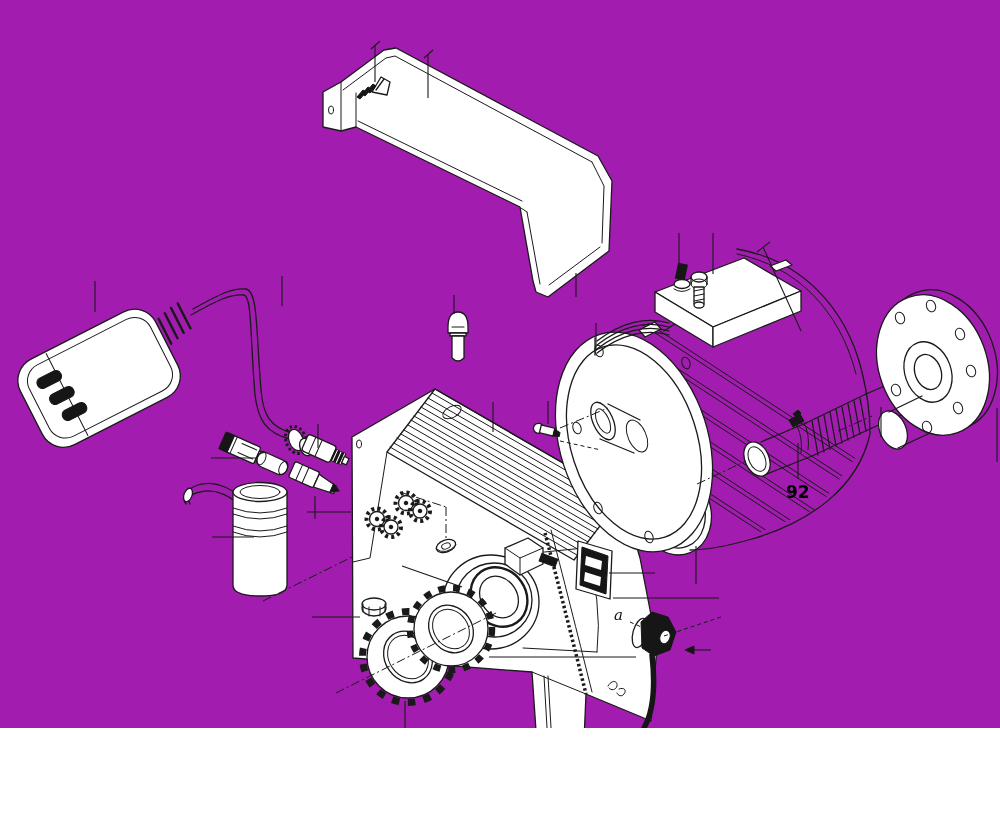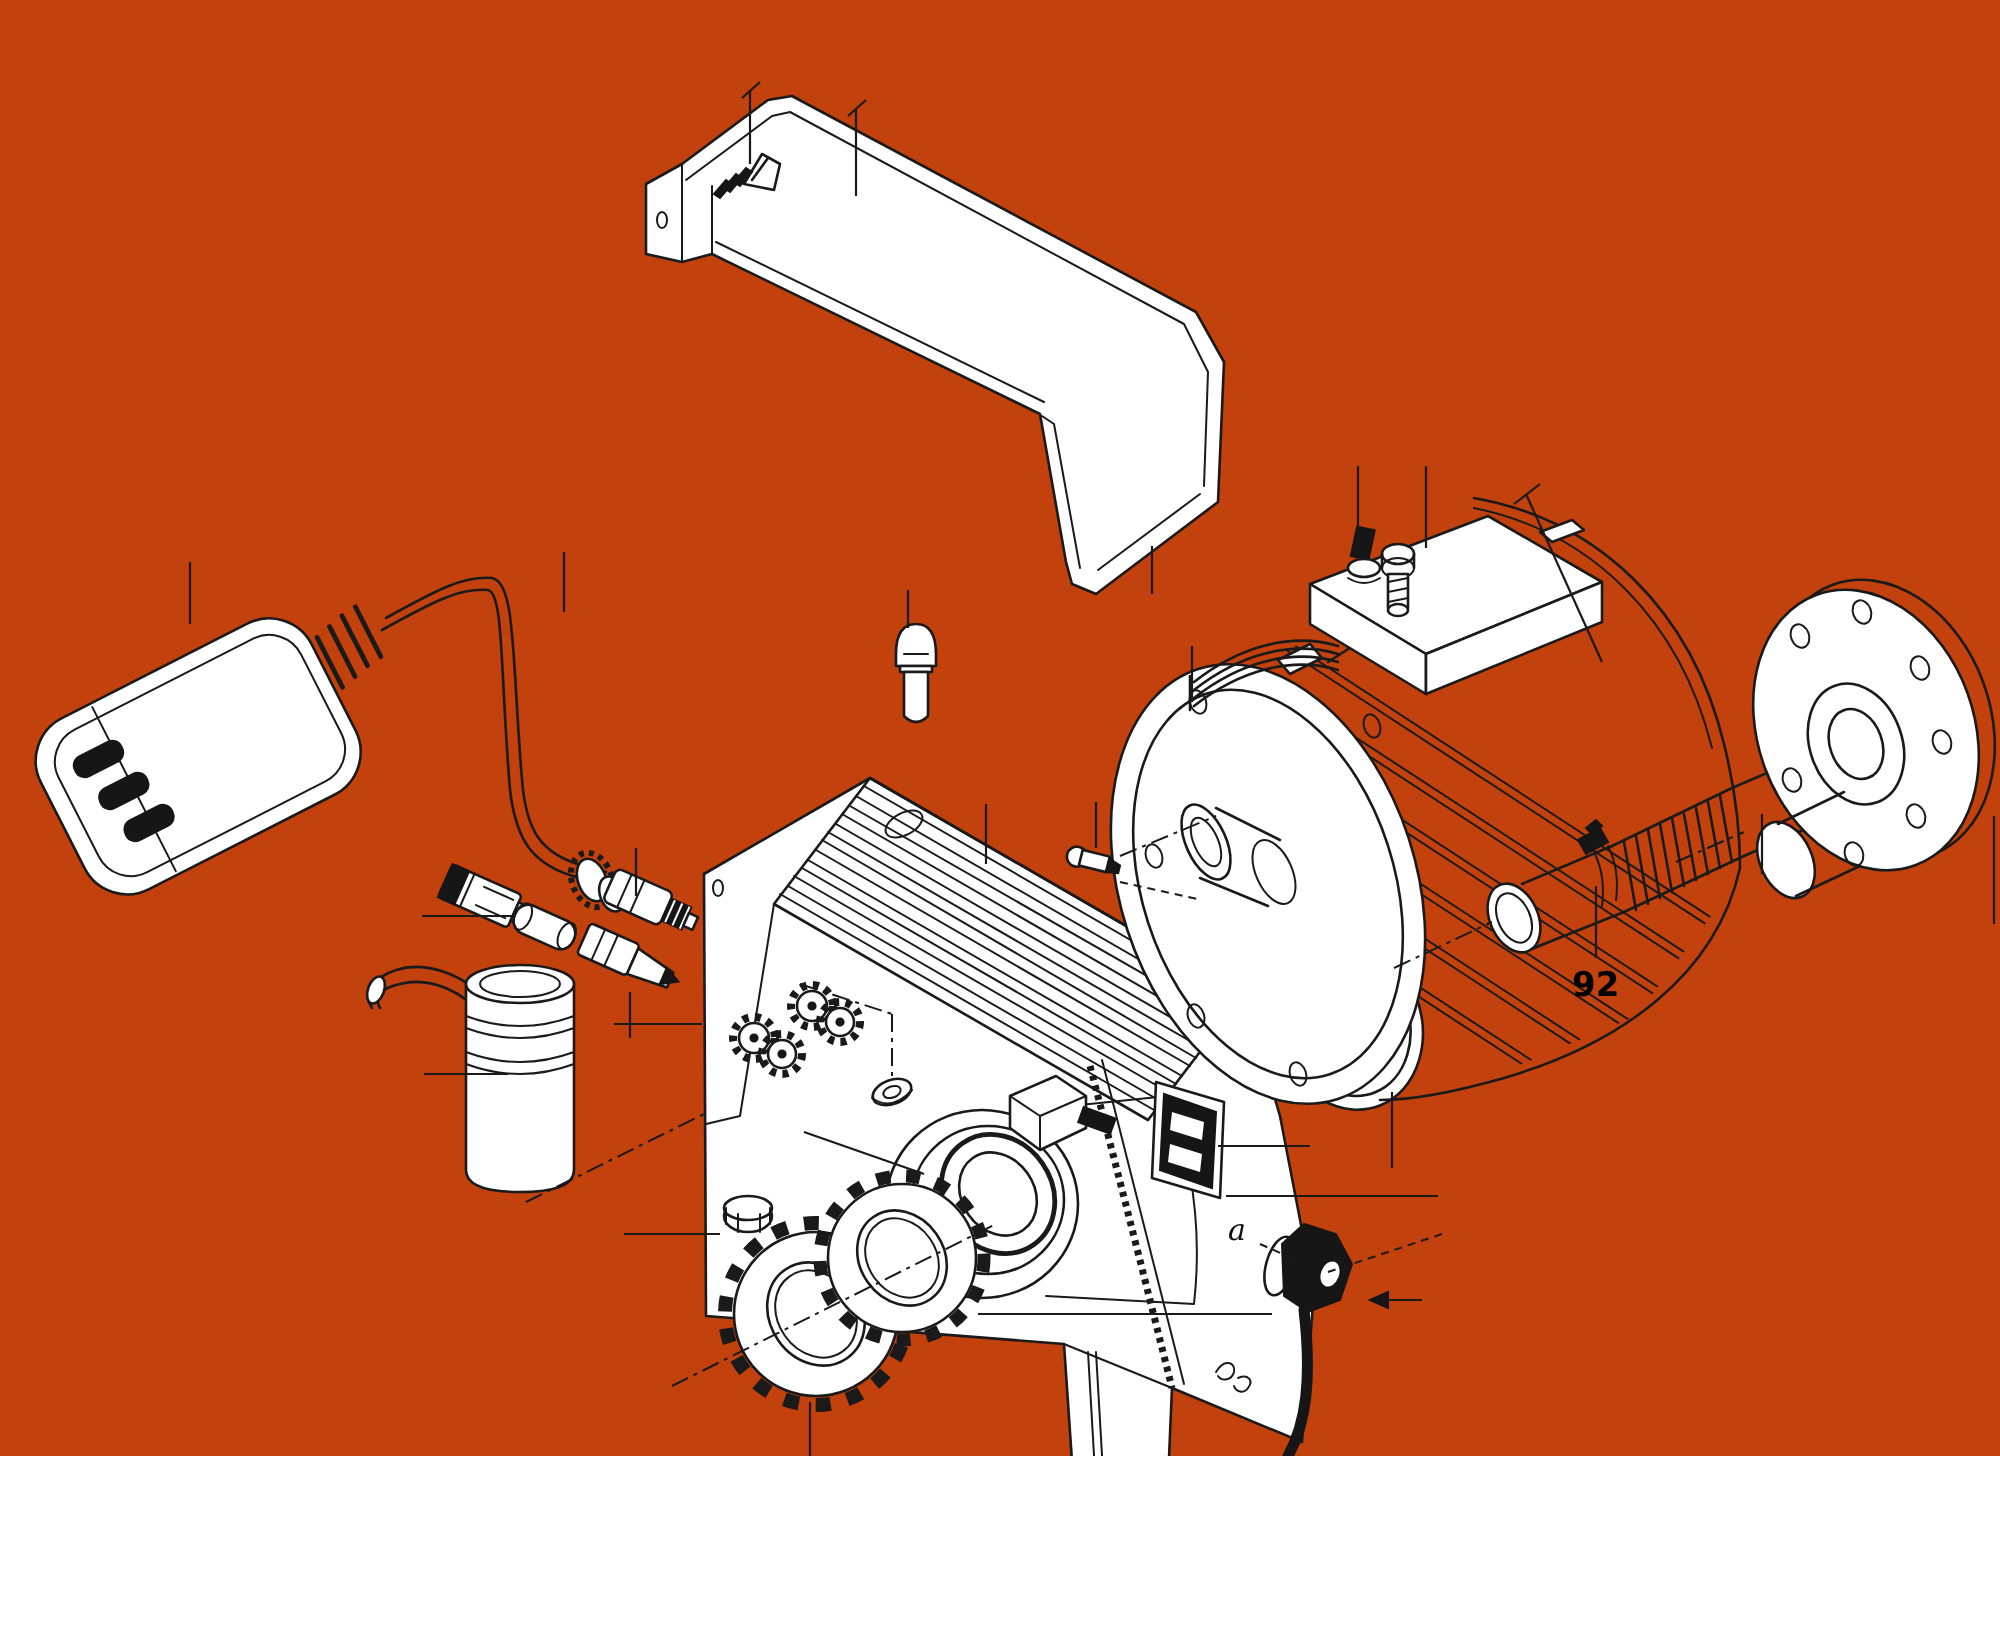--- a/index.html
+++ b/index.html
@@ -1,16 +1,16 @@
 <!DOCTYPE html>
 <html><head>
 <meta charset="utf-8">
 <style>
   html,body{margin:0;padding:0;background:#fff;}
-  .stage{position:relative;width:1000px;height:728px;background:#c2410c;overflow:hidden;
+  .stage{position:relative;width:1000px;height:728px;background:#a21caf;overflow:hidden;
          font-family:"DejaVu Sans","Liberation Sans",sans-serif;}
   svg{position:absolute;left:0;top:0;}
   .ln{fill:none;stroke:#1a1a1a;stroke-width:1.3;stroke-linecap:round;stroke-linejoin:round;}
   .lnw{fill:#ffffff;stroke:#1a1a1a;stroke-width:1.3;stroke-linejoin:round;}
   .thin{stroke-width:1;}
   .thk{stroke-width:2.4;}
   .blk{fill:#161616;stroke:#161616;stroke-width:1;}
   .leader{fill:none;stroke:#1a1a1a;stroke-width:1.1;}
   .dashdot{fill:none;stroke:#1a1a1a;stroke-width:1;stroke-dasharray:9 3 2 3;}
   .dash{fill:none;stroke:#1a1a1a;stroke-width:1;stroke-dasharray:4 3;}

